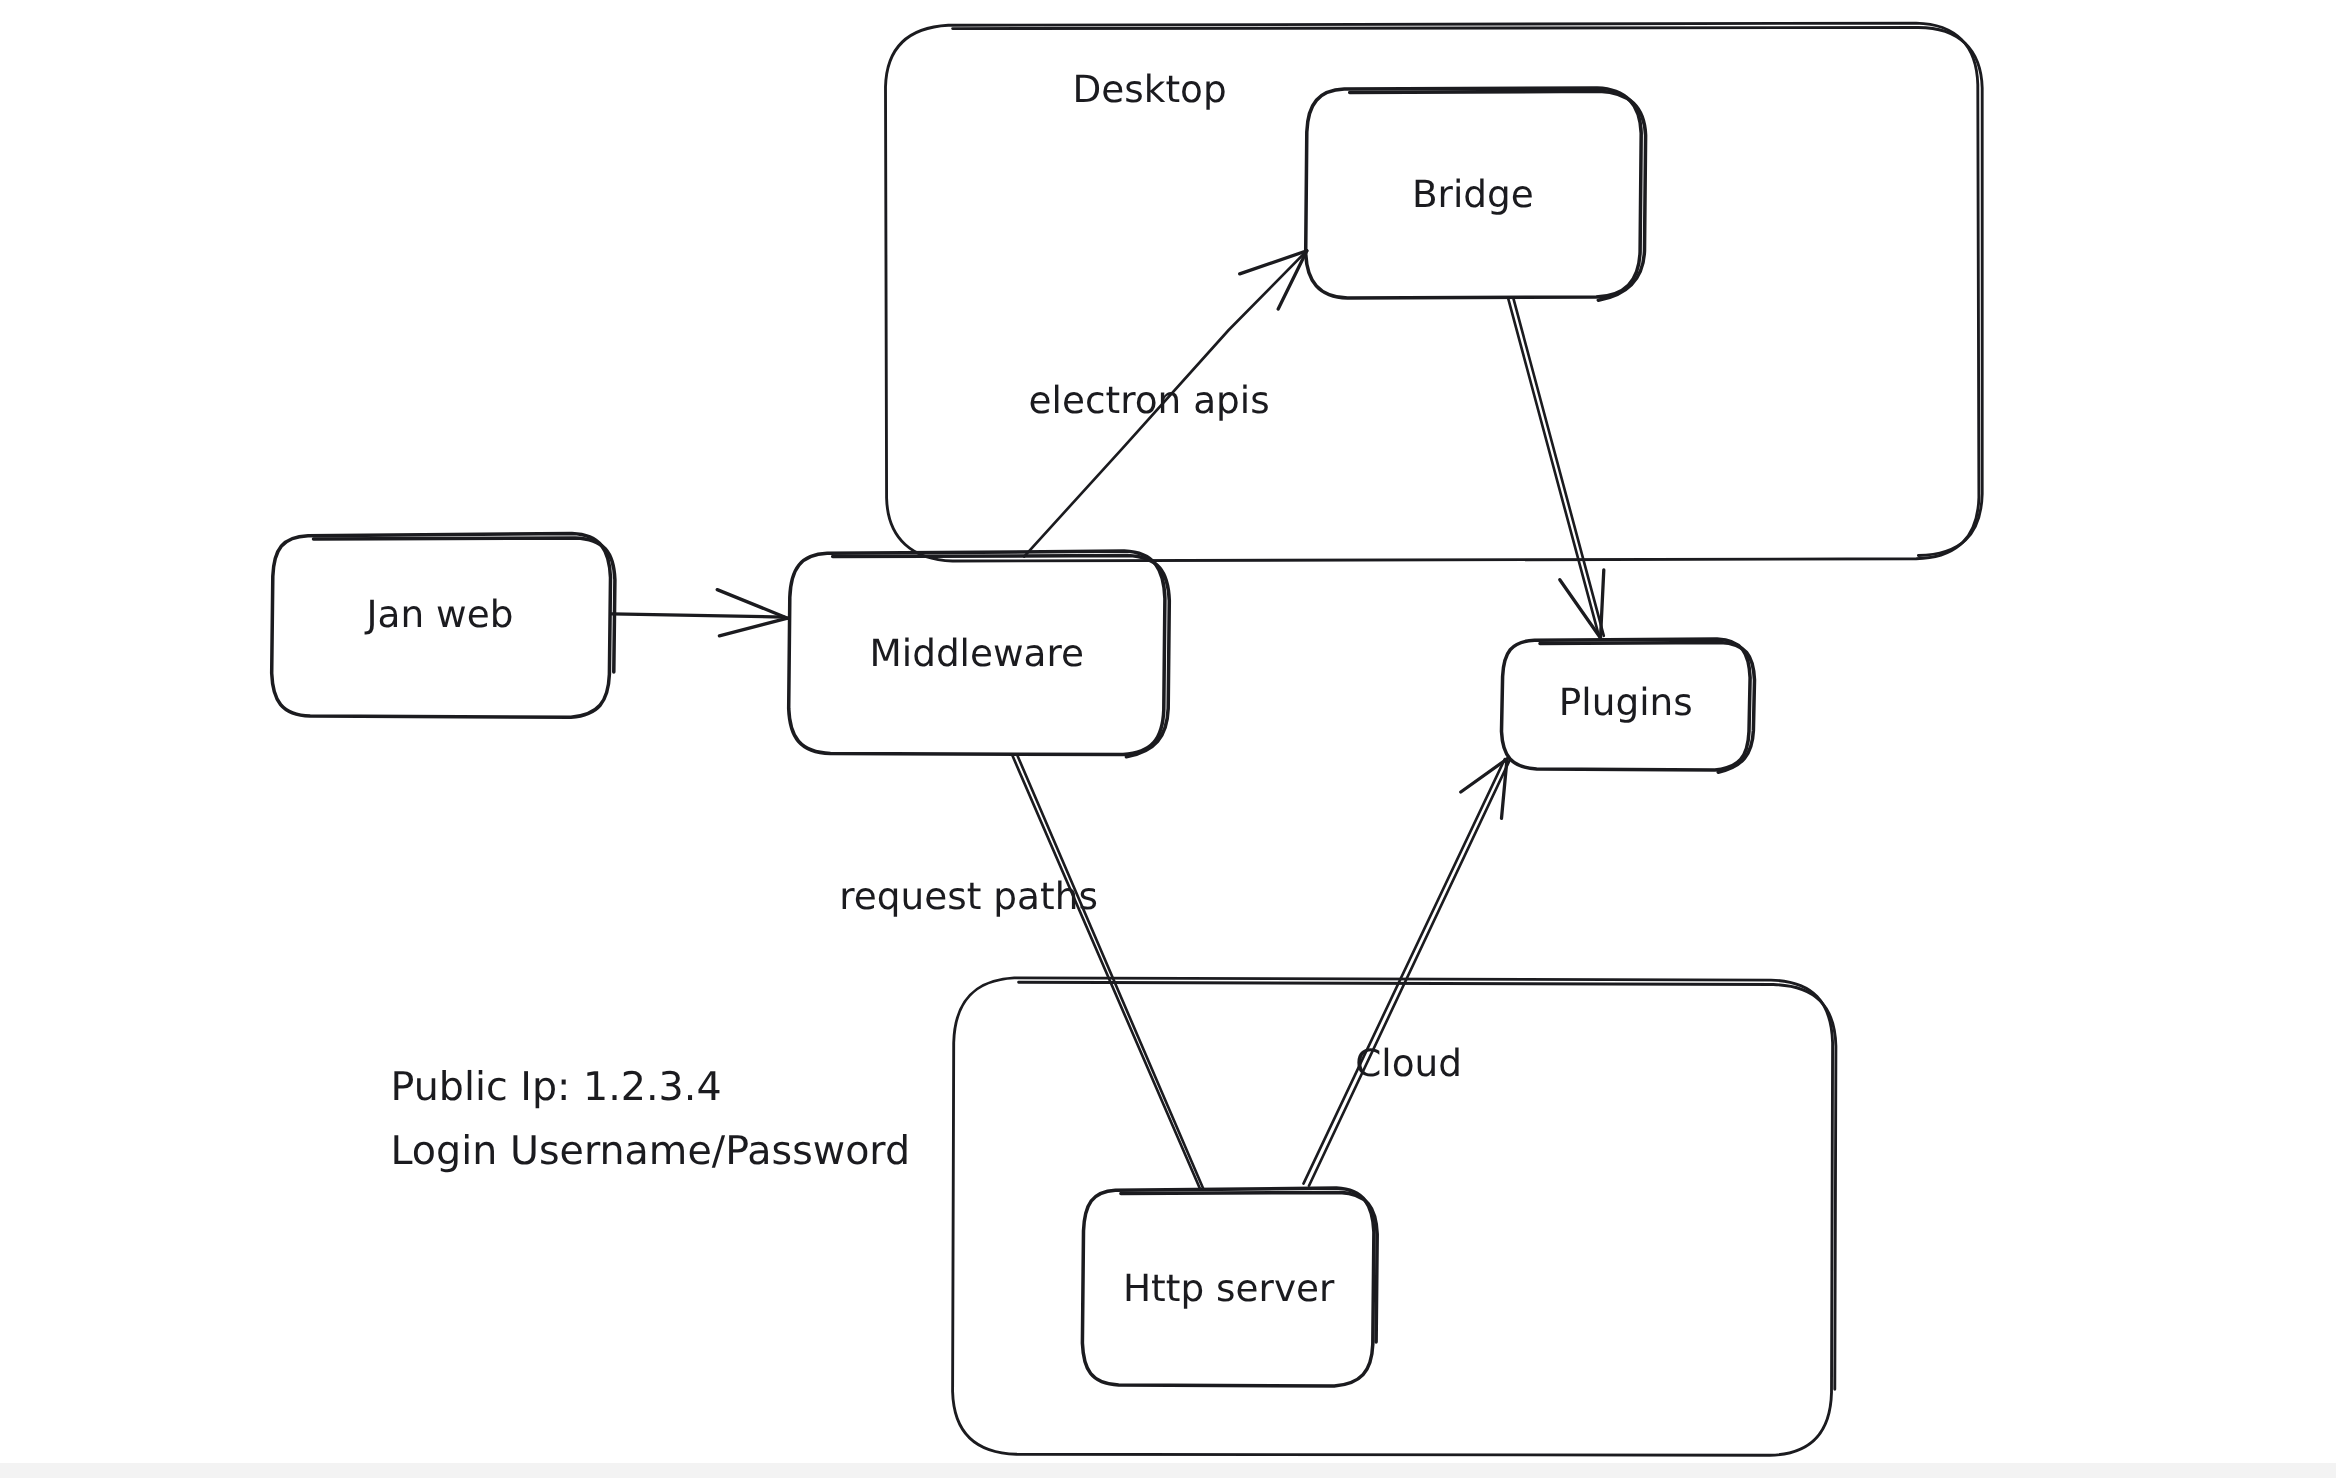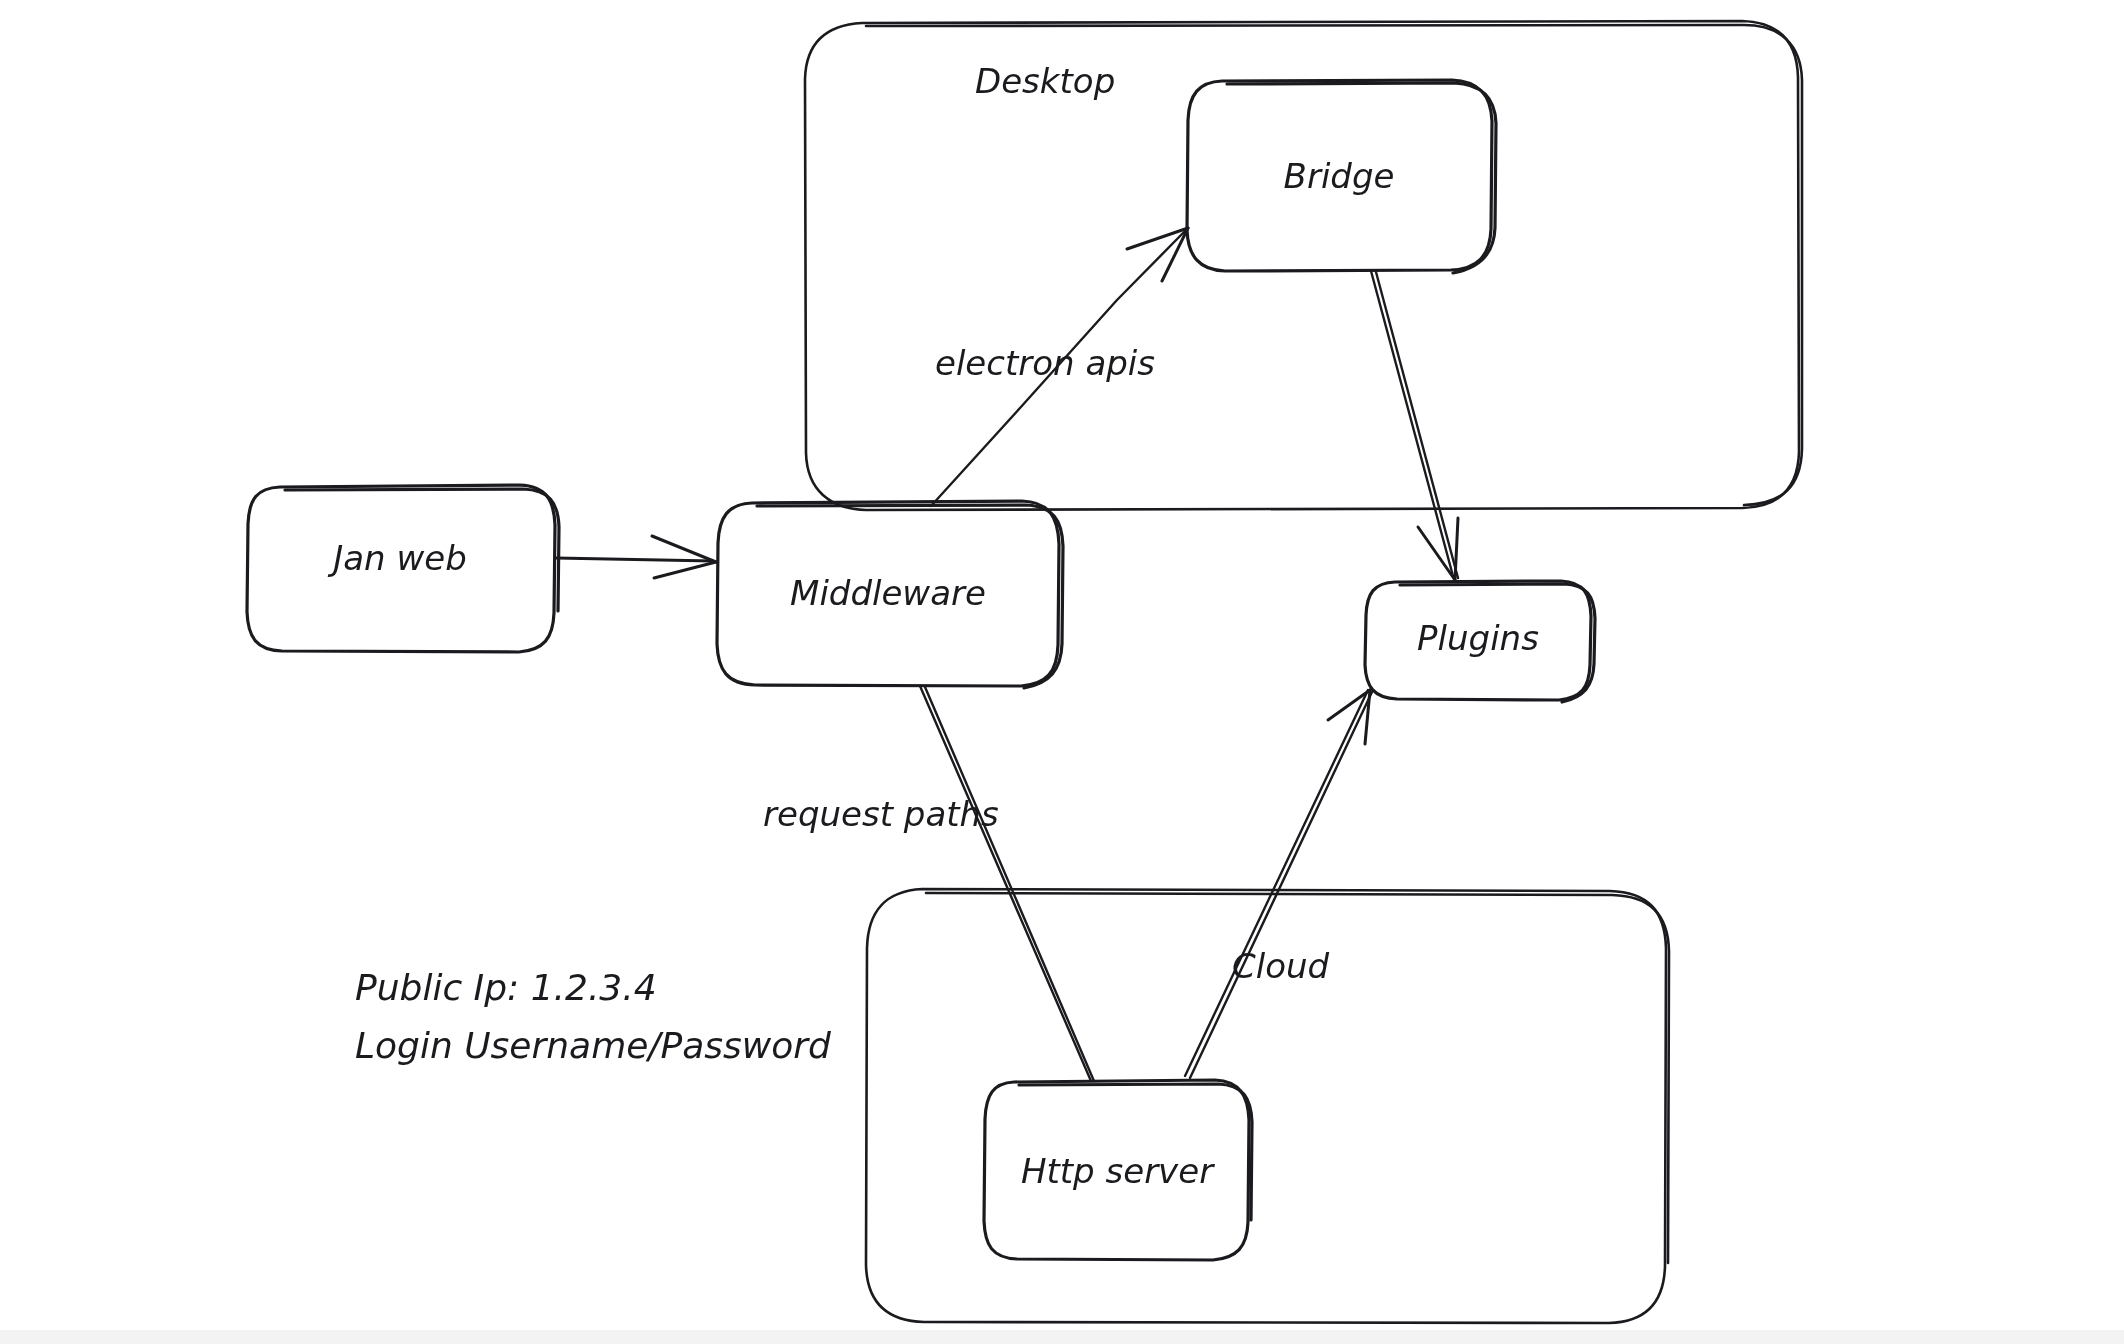--- a/index.html
+++ b/index.html
@@ -10,21 +10,20 @@
   }
   body {
     font-family: "DejaVu Sans", sans-serif;
   }
   #canvas-root {
     position: relative;
     width: 2124px;
     height: 1344px;
     background: #ffffff;
     overflow: hidden;
-    font-style: italic;
   }
   #diagram-svg {
     position: absolute;
     top: 0;
     left: 0;
     width: 2124px;
     height: 1344px;
     display: block;
   }
   .hand-text {

